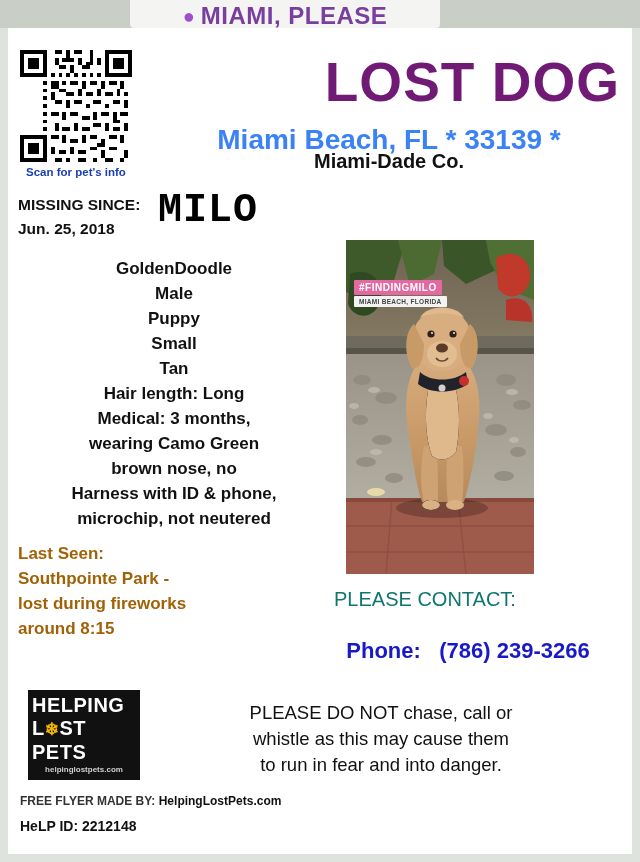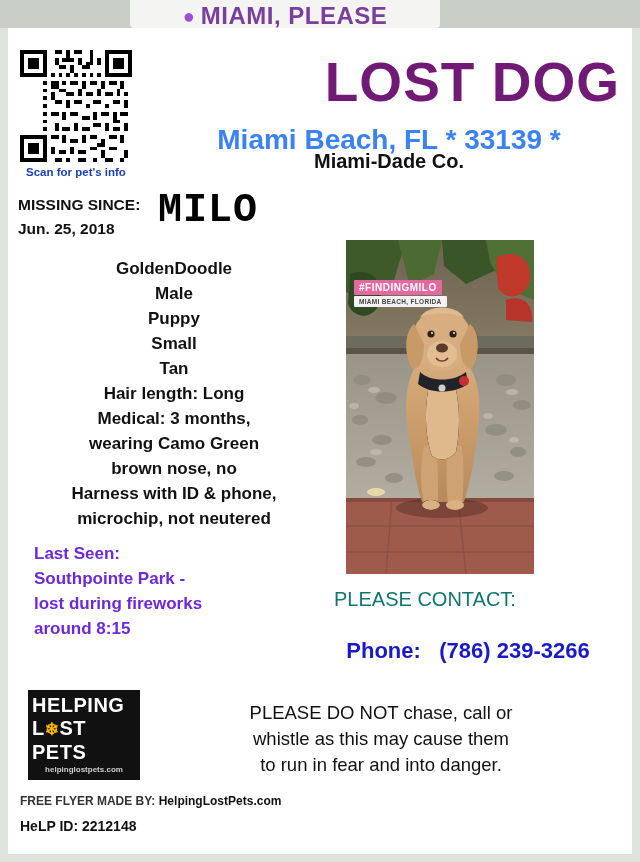--- a/index.html
+++ b/index.html
@@ -158,27 +158,27 @@
     text-align: center;
     font-size: 17px;
     font-weight: bold;
     color: #111;
     line-height: 25px;
   }
 
   
   #lastseen-block {
     position: absolute;
-    left: 26px;
+    left: 10px;
     top: 513px;
     width: 330px;
     text-align: left;
     font-size: 17px;
     font-weight: bold;
-    color: #6d28d9;
+    color: #a16207;
     line-height: 25px;
   }
 
   
   #photo-frame {
     position: absolute;
     left: 338px;
     top: 212px;
     width: 188px;
     height: 334px;

